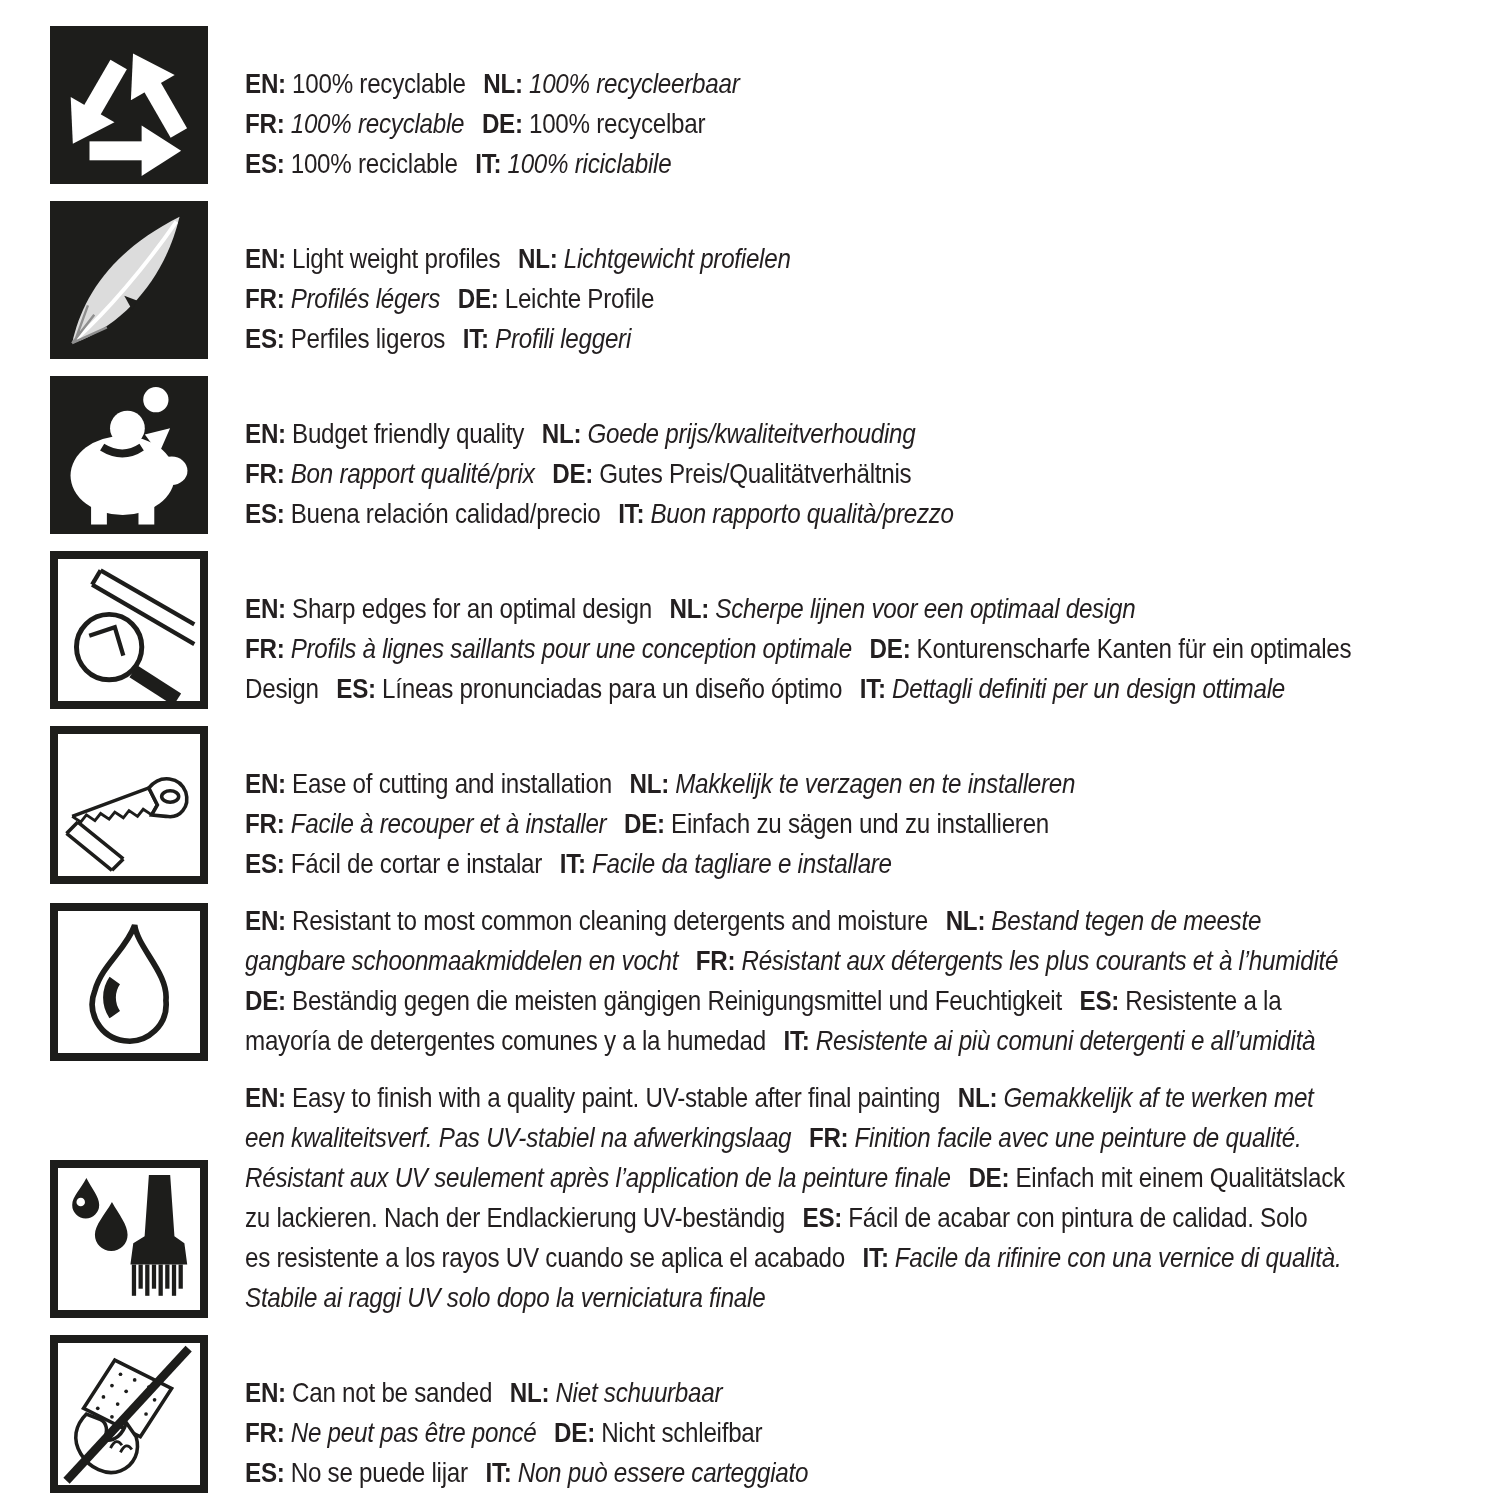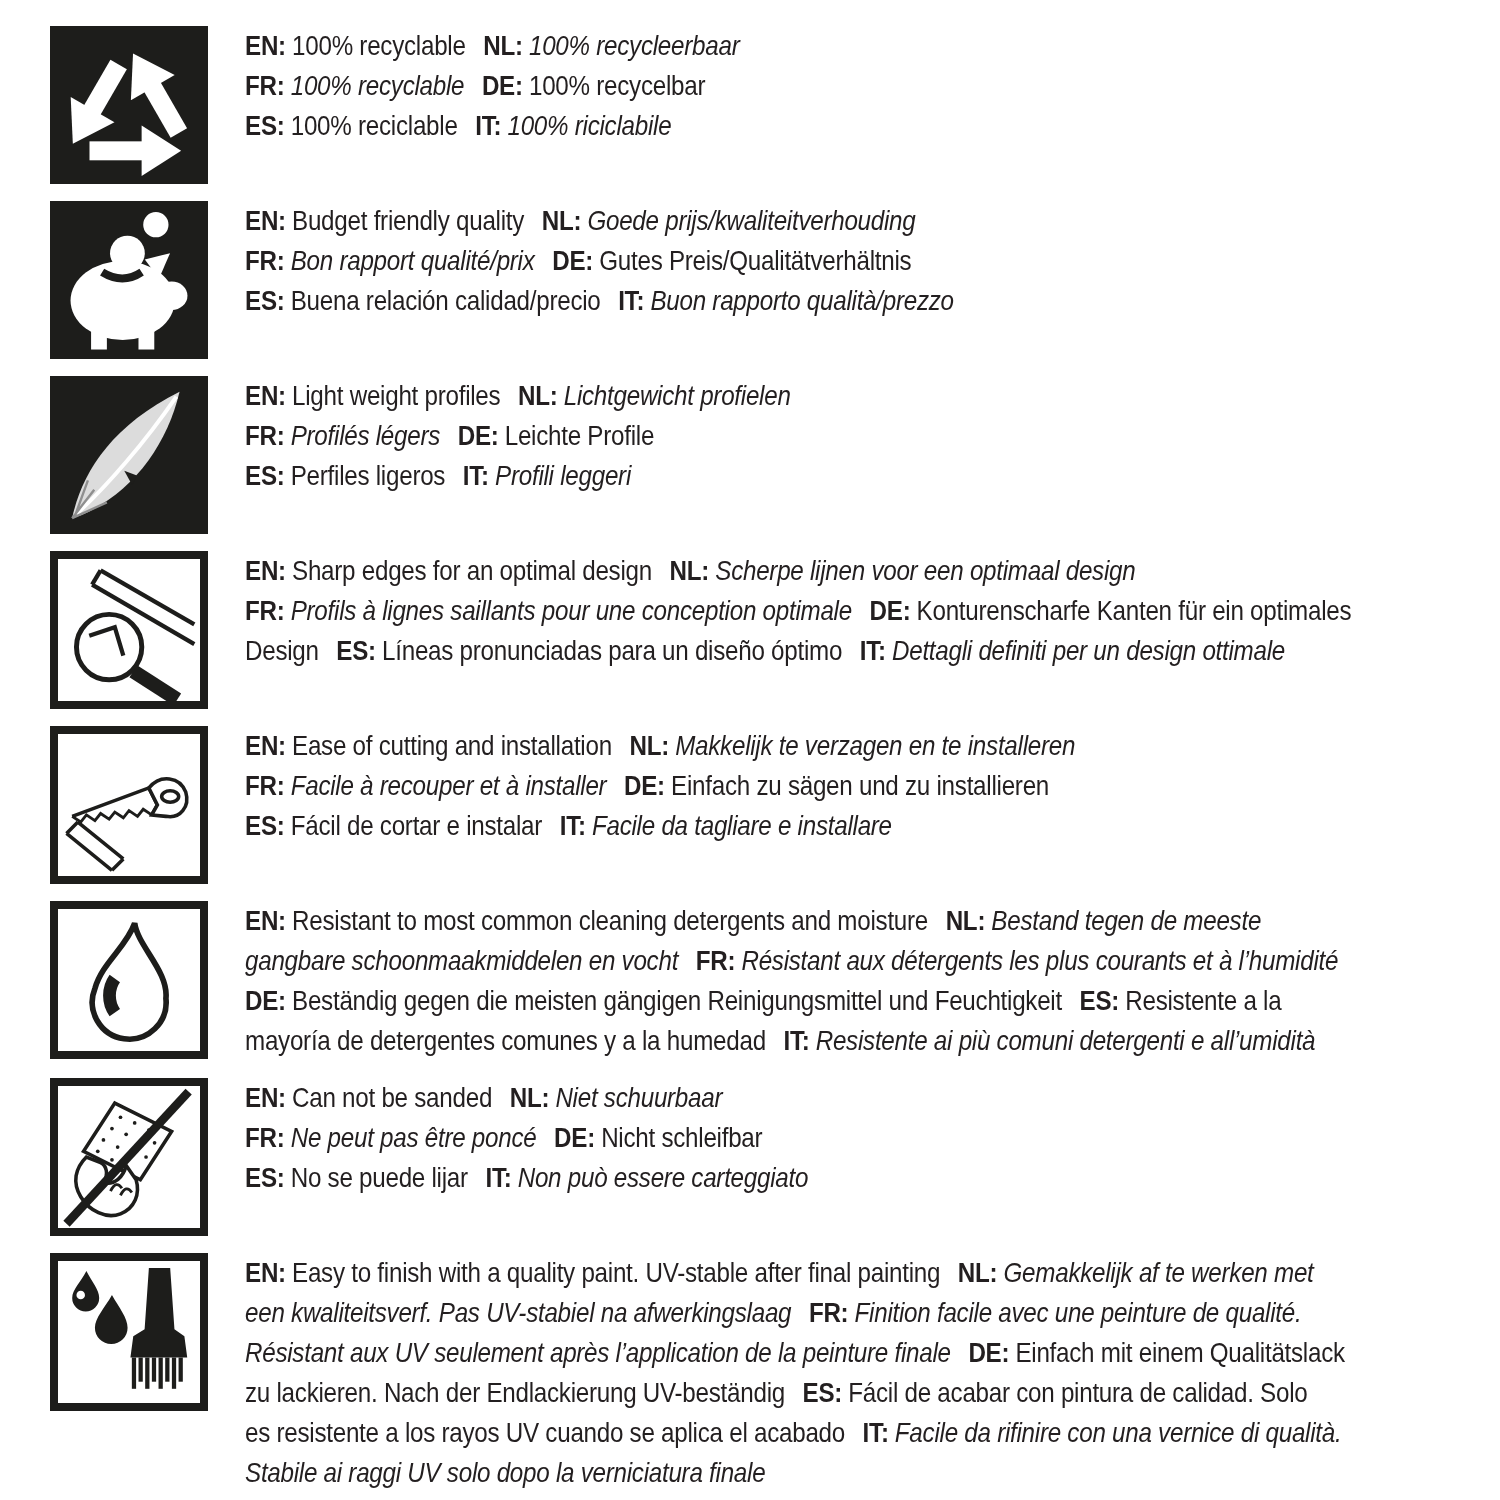--- a/index.html
+++ b/index.html
@@ -2,21 +2,21 @@
 <html><head>
 <meta charset="utf-8">
 <style>
   html,body{margin:0;padding:0;background:#ffffff;}
   body{
     width:1500px;height:1500px;overflow:hidden;position:relative;
     font-family:"Liberation Sans","DejaVu Sans",sans-serif;
     color:#231f20;
   }
   .sheet{padding:26px 10px 0 50px;}
-  .row{display:flex;align-items:flex-start;margin-bottom:17px;}
+  .row{display:flex;align-items:flex-end;margin-bottom:17px;}
   .iconbox{
     width:158px;height:158px;box-sizing:border-box;flex:0 0 158px;
     display:flex;align-items:center;justify-content:center;
   }
   .iconbox.inverted{background:#1d1d1b;}
   .iconbox.outlined{background:#fff;border:8px solid #1d1d1b;}
   .iconbox svg{width:100%;height:100%;display:block;}
   .text{
     margin-left:37px;width:1245px;
     transform:scaleX(0.88);transform-origin:0 50%;
@@ -54,56 +54,56 @@
     <div class="text">
         <div class="line"><span class="seg"><b class="lang">EN:</b><span>100% recyclable</span></span><span class="seg"><b class="lang">NL:</b><span class="it">100% recycleerbaar</span></span></div>
         <div class="line"><span class="seg"><b class="lang">FR:</b><span class="it">100% recyclable</span></span><span class="seg"><b class="lang">DE:</b><span>100% recycelbar</span></span></div>
         <div class="line"><span class="seg"><b class="lang">ES:</b><span>100% reciclable</span></span><span class="seg"><b class="lang">IT:</b><span class="it">100% riciclabile</span></span></div>
       </div>
   </div>
 
   <div class="row">
     <div class="iconbox inverted">
       <svg viewBox="0 0 100 100">
+        <path d="M14 90 C20 62 38 32 82 10 C74 44 52 74 20 88 Z" fill="#dcdcdc"></path>
+        <path d="M16 88 C36 70 60 42 80 13" stroke="#ffffff" stroke-width="2.5" fill="none"></path>
+        <path d="M14 90 L28 72 M16 88 L24 66 M14 90 L36 80" stroke="#8f8f8f" stroke-width="1.5" fill="none"></path>
+        <path d="M47 60 l5 9 l3 -6 z" fill="#1d1d1b"></path>
+      </svg>
+    </div>
+    <div class="text">
+        <div class="line"><span class="seg"><b class="lang">EN:</b><span>Light weight profiles</span></span><span class="seg"><b class="lang">NL:</b><span class="it">Lichtgewicht profielen</span></span></div>
+        <div class="line"><span class="seg"><b class="lang">FR:</b><span class="it">Profilés légers</span></span><span class="seg"><b class="lang">DE:</b><span>Leichte Profile</span></span></div>
+        <div class="line"><span class="seg"><b class="lang">ES:</b><span>Perfiles ligeros</span></span><span class="seg"><b class="lang">IT:</b><span class="it">Profili leggeri</span></span></div>
+      </div>
+  </div>
+
+  <div class="row">
+    <div class="iconbox inverted">
+      <svg viewBox="0 0 100 100">
         <g fill="#ffffff">
           <circle cx="67" cy="15" r="8"></circle>
           <circle cx="49" cy="33" r="11"></circle>
           <ellipse cx="46" cy="63" rx="33" ry="25"></ellipse>
           <ellipse cx="77" cy="60" rx="10" ry="9"></ellipse>
           <polygon points="60,37 76,33 69,49"></polygon>
           <rect x="26" y="80" width="10" height="14"></rect>
           <rect x="56" y="80" width="10" height="14"></rect>
         </g>
         <path d="M33 45 Q46 53 58 45" stroke="#1d1d1b" stroke-width="5" fill="none"></path>
       </svg>
     </div>
     <div class="text">
         <div class="line"><span class="seg"><b class="lang">EN:</b><span>Budget friendly quality</span></span><span class="seg"><b class="lang">NL:</b><span class="it">Goede prijs/kwaliteitverhouding</span></span></div>
         <div class="line"><span class="seg"><b class="lang">FR:</b><span class="it">Bon rapport qualité/prix</span></span><span class="seg"><b class="lang">DE:</b><span>Gutes Preis/Qualitätverhältnis</span></span></div>
         <div class="line"><span class="seg"><b class="lang">ES:</b><span>Buena relación calidad/precio</span></span><span class="seg"><b class="lang">IT:</b><span class="it">Buon rapporto qualità/prezzo</span></span></div>
       </div>
   </div>
 
   <div class="row">
-    <div class="iconbox inverted">
-      <svg viewBox="0 0 100 100">
-        <path d="M14 90 C20 62 38 32 82 10 C74 44 52 74 20 88 Z" fill="#dcdcdc"></path>
-        <path d="M16 88 C36 70 60 42 80 13" stroke="#ffffff" stroke-width="2.5" fill="none"></path>
-        <path d="M14 90 L28 72 M16 88 L24 66 M14 90 L36 80" stroke="#8f8f8f" stroke-width="1.5" fill="none"></path>
-        <path d="M47 60 l5 9 l3 -6 z" fill="#1d1d1b"></path>
-      </svg>
-    </div>
-    <div class="text">
-        <div class="line"><span class="seg"><b class="lang">EN:</b><span>Light weight profiles</span></span><span class="seg"><b class="lang">NL:</b><span class="it">Lichtgewicht profielen</span></span></div>
-        <div class="line"><span class="seg"><b class="lang">FR:</b><span class="it">Profilés légers</span></span><span class="seg"><b class="lang">DE:</b><span>Leichte Profile</span></span></div>
-        <div class="line"><span class="seg"><b class="lang">ES:</b><span>Perfiles ligeros</span></span><span class="seg"><b class="lang">IT:</b><span class="it">Profili leggeri</span></span></div>
-      </div>
-  </div>
-
-  <div class="row">
     <div class="iconbox outlined">
       <svg viewBox="0 0 100 100" fill="none" stroke="#1d1d1b">
         <path d="M30 8 L96 46" stroke-width="3"></path>
         <path d="M24 18 L96 60" stroke-width="3"></path>
         <path d="M30 8 L24 18" stroke-width="3"></path>
         <path d="M22 54 L40 48 L46 68" stroke-width="3"></path>
         <circle cx="36" cy="62" r="23" stroke-width="3.5"></circle>
         <path d="M53 79 L84 99" stroke-width="10"></path>
       </svg>
     </div>
@@ -137,20 +137,49 @@
       <svg viewBox="0 0 100 100">
         <path d="M54 10 C56 26 78 44 76 63 A26 26 0 1 1 26 56 C31 38 48 27 54 10 Z" fill="#ffffff" stroke="#1d1d1b" stroke-width="4"></path>
         <path d="M40 49 C35 56 35 66 40 73" stroke="#1d1d1b" stroke-width="9" fill="none"></path>
       </svg>
     </div>
     <div class="text">
         <div class="line"><span class="seg"><b class="lang">EN:</b><span>Resistant to most common cleaning detergents and moisture</span></span><span class="seg"><b class="lang">NL:</b><span class="it">Bestand tegen de meeste</span></span></div>
         <div class="line"><span class="seg"><span class="it">gangbare schoonmaakmiddelen en vocht</span></span><span class="seg"><b class="lang">FR:</b><span class="it">Résistant aux détergents les plus courants et à l’humidité</span></span></div>
         <div class="line"><span class="seg"><b class="lang">DE:</b><span>Beständig gegen die meisten gängigen Reinigungsmittel und Feuchtigkeit</span></span><span class="seg"><b class="lang">ES:</b><span>Resistente a la</span></span></div>
         <div class="line"><span class="seg"><span>mayoría de detergentes comunes y a la humedad</span></span><span class="seg"><b class="lang">IT:</b><span class="it">Resistente ai più comuni detergenti e all’umidità</span></span></div>
+      </div>
+  </div>
+
+  <div class="row">
+    <div class="iconbox outlined">
+      <svg viewBox="0 0 100 100" fill="#1d1d1b">
+        <path d="M20 7 C24 15 29 20 29 26 A9.5 9.5 0 1 1 10 26 C10 20 16 15 20 7 Z"></path>
+        <circle cx="16" cy="24" r="3" fill="#ffffff"></circle>
+        <path d="M38 24 C43 33 49 40 49 47 A11.5 11.5 0 1 1 26 47 C26 40 33 33 38 24 Z"></path>
+        <path d="M64 5 L79 5 L82 48 L89 53 L91 68 L51 68 L53 53 L61 48 Z"></path>
+        <g>
+          <rect x="52" y="68" width="3" height="22"></rect>
+          <rect x="56.7" y="68" width="3" height="17"></rect>
+          <rect x="61.4" y="68" width="3" height="22"></rect>
+          <rect x="66.1" y="68" width="3" height="17"></rect>
+          <rect x="70.8" y="68" width="3" height="22"></rect>
+          <rect x="75.5" y="68" width="3" height="17"></rect>
+          <rect x="80.2" y="68" width="3" height="22"></rect>
+          <rect x="84.9" y="68" width="3" height="17"></rect>
+        </g>
+      </svg>
+    </div>
+    <div class="text">
+        <div class="line"><span class="seg"><b class="lang">EN:</b><span>Easy to finish with a quality paint. UV-stable after final painting</span></span><span class="seg"><b class="lang">NL:</b><span class="it">Gemakkelijk af te werken met</span></span></div>
+        <div class="line"><span class="seg"><span class="it">een kwaliteitsverf. Pas UV-stabiel na afwerkingslaag</span></span><span class="seg"><b class="lang">FR:</b><span class="it">Finition facile avec une peinture de qualité.</span></span></div>
+        <div class="line"><span class="seg"><span class="it">Résistant aux UV seulement après l’application de la peinture finale</span></span><span class="seg"><b class="lang">DE:</b><span>Einfach mit einem Qualitätslack</span></span></div>
+        <div class="line"><span class="seg"><span>zu lackieren. Nach der Endlackierung UV-beständig</span></span><span class="seg"><b class="lang">ES:</b><span>Fácil de acabar con pintura de calidad. Solo</span></span></div>
+        <div class="line"><span class="seg"><span>es resistente a los rayos UV cuando se aplica el acabado</span></span><span class="seg"><b class="lang">IT:</b><span class="it">Facile da rifinire con una vernice di qualità.</span></span></div>
+        <div class="line"><span class="seg"><span class="it">Stabile ai raggi UV solo dopo la verniciatura finale</span></span></div>
       </div>
   </div>
 
   <div class="row">
     <div class="iconbox outlined">
       <svg viewBox="0 0 100 100">
         <polygon points="40,12 80,32 58,66 18,46" fill="#ffffff" stroke="#1d1d1b" stroke-width="2.5"></polygon>
         <g fill="#1d1d1b">
           <circle cx="44" cy="22" r="1.3"></circle>
             <circle cx="54" cy="26" r="1.3"></circle>
@@ -172,42 +201,13 @@
         <line x1="92" y1="4" x2="6" y2="97" stroke="#1d1d1b" stroke-width="6"></line>
       </svg>
     </div>
     <div class="text">
         <div class="line"><span class="seg"><b class="lang">EN:</b><span>Can not be sanded</span></span><span class="seg"><b class="lang">NL:</b><span class="it">Niet schuurbaar</span></span></div>
         <div class="line"><span class="seg"><b class="lang">FR:</b><span class="it">Ne peut pas être poncé</span></span><span class="seg"><b class="lang">DE:</b><span>Nicht schleifbar</span></span></div>
         <div class="line"><span class="seg"><b class="lang">ES:</b><span>No se puede lijar</span></span><span class="seg"><b class="lang">IT:</b><span class="it">Non può essere carteggiato</span></span></div>
       </div>
   </div>
 
-  <div class="row">
-    <div class="iconbox outlined">
-      <svg viewBox="0 0 100 100" fill="#1d1d1b">
-        <path d="M20 7 C24 15 29 20 29 26 A9.5 9.5 0 1 1 10 26 C10 20 16 15 20 7 Z"></path>
-        <circle cx="16" cy="24" r="3" fill="#ffffff"></circle>
-        <path d="M38 24 C43 33 49 40 49 47 A11.5 11.5 0 1 1 26 47 C26 40 33 33 38 24 Z"></path>
-        <path d="M64 5 L79 5 L82 48 L89 53 L91 68 L51 68 L53 53 L61 48 Z"></path>
-        <g>
-          <rect x="52" y="68" width="3" height="22"></rect>
-          <rect x="56.7" y="68" width="3" height="17"></rect>
-          <rect x="61.4" y="68" width="3" height="22"></rect>
-          <rect x="66.1" y="68" width="3" height="17"></rect>
-          <rect x="70.8" y="68" width="3" height="22"></rect>
-          <rect x="75.5" y="68" width="3" height="17"></rect>
-          <rect x="80.2" y="68" width="3" height="22"></rect>
-          <rect x="84.9" y="68" width="3" height="17"></rect>
-        </g>
-      </svg>
-    </div>
-    <div class="text">
-        <div class="line"><span class="seg"><b class="lang">EN:</b><span>Easy to finish with a quality paint. UV-stable after final painting</span></span><span class="seg"><b class="lang">NL:</b><span class="it">Gemakkelijk af te werken met</span></span></div>
-        <div class="line"><span class="seg"><span class="it">een kwaliteitsverf. Pas UV-stabiel na afwerkingslaag</span></span><span class="seg"><b class="lang">FR:</b><span class="it">Finition facile avec une peinture de qualité.</span></span></div>
-        <div class="line"><span class="seg"><span class="it">Résistant aux UV seulement après l’application de la peinture finale</span></span><span class="seg"><b class="lang">DE:</b><span>Einfach mit einem Qualitätslack</span></span></div>
-        <div class="line"><span class="seg"><span>zu lackieren. Nach der Endlackierung UV-beständig</span></span><span class="seg"><b class="lang">ES:</b><span>Fácil de acabar con pintura de calidad. Solo</span></span></div>
-        <div class="line"><span class="seg"><span>es resistente a los rayos UV cuando se aplica el acabado</span></span><span class="seg"><b class="lang">IT:</b><span class="it">Facile da rifinire con una vernice di qualità.</span></span></div>
-        <div class="line"><span class="seg"><span class="it">Stabile ai raggi UV solo dopo la verniciatura finale</span></span></div>
-      </div>
-  </div>
-
 </div>
 
 </body></html>

